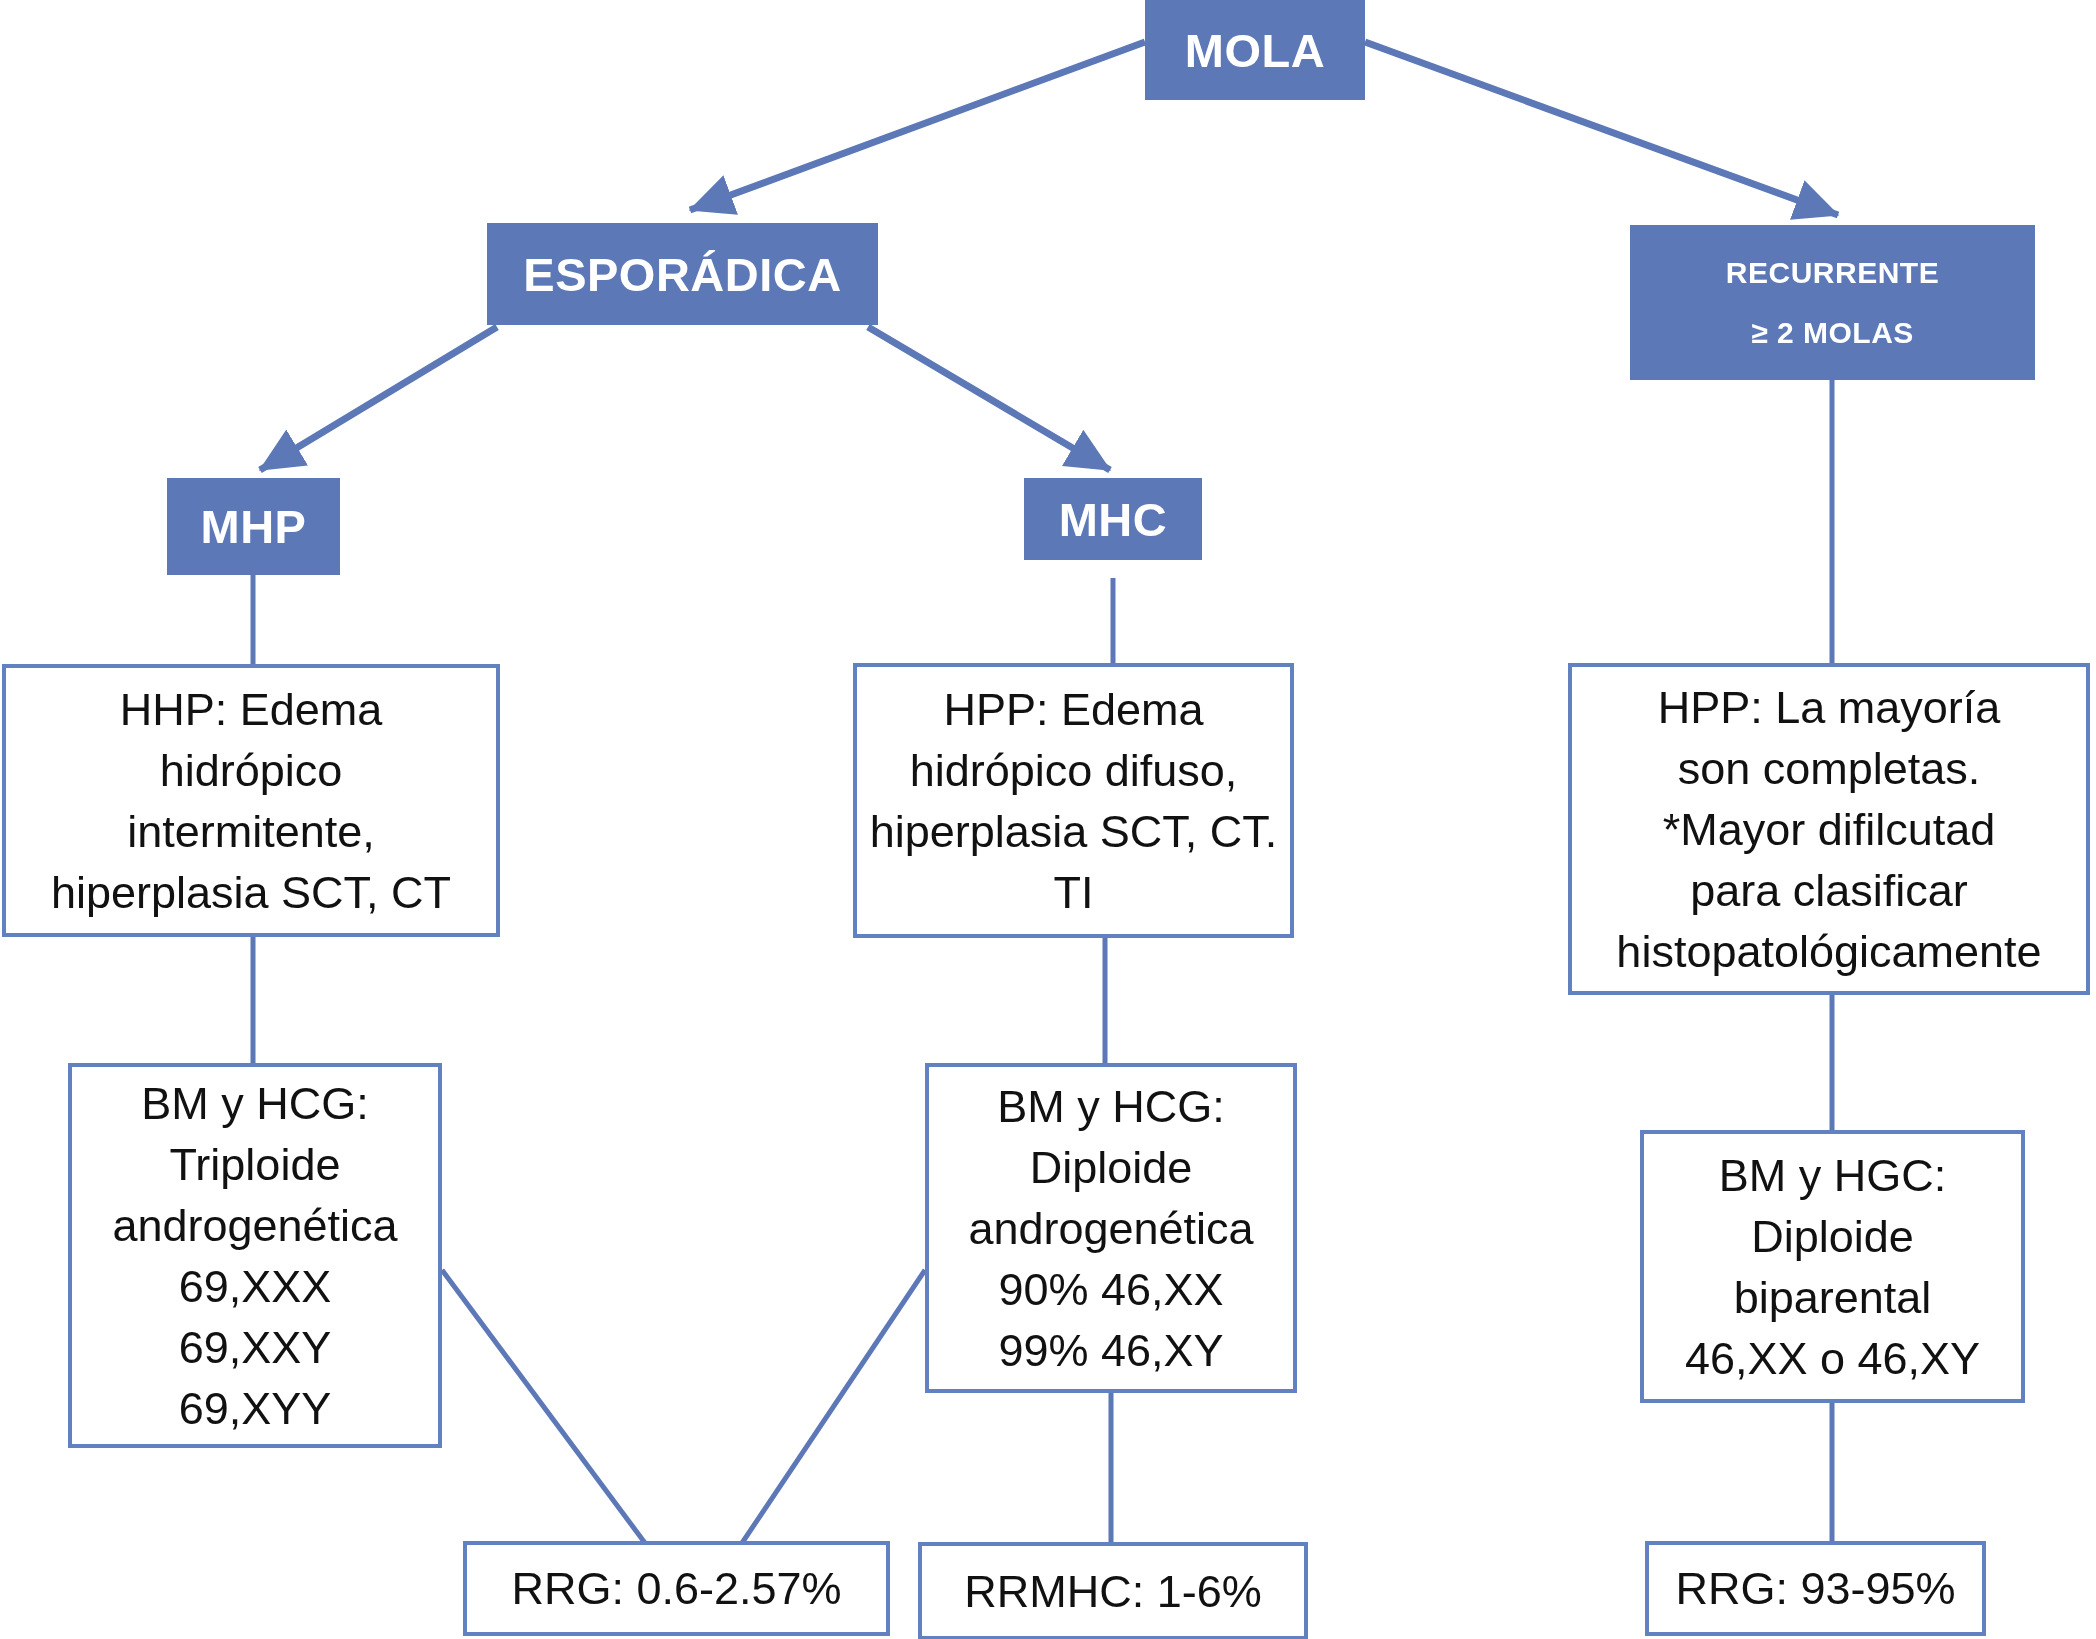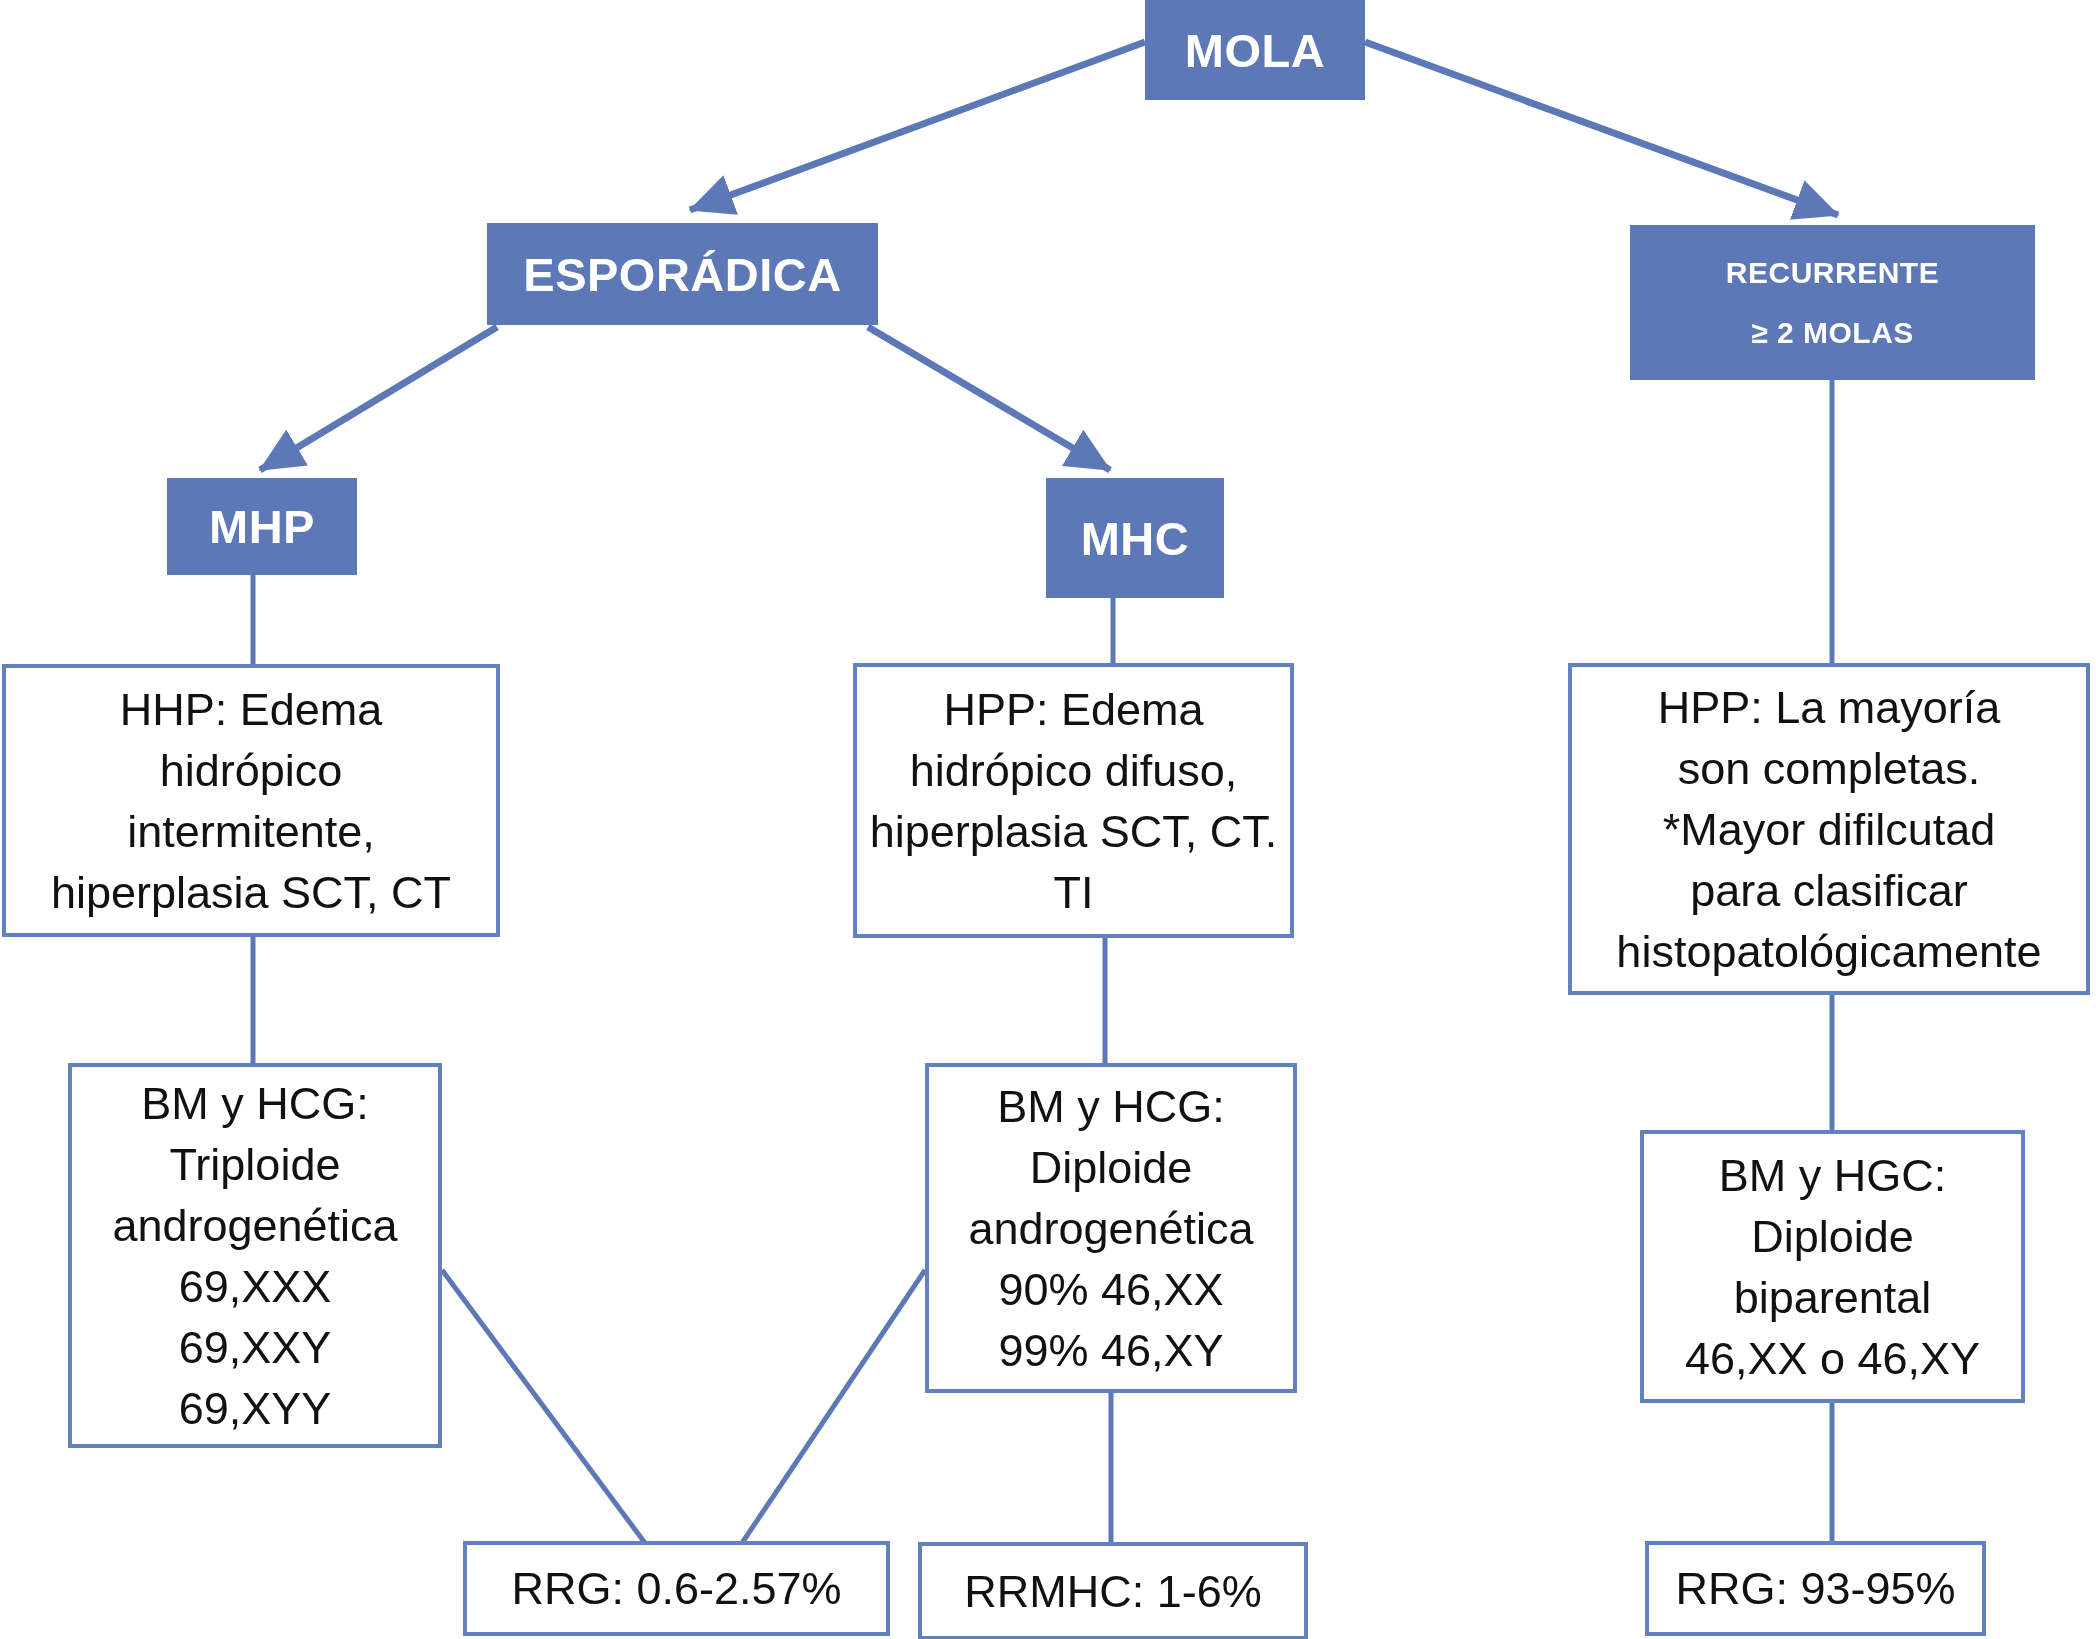--- a/index.html
+++ b/index.html
@@ -87,25 +87,25 @@
 
   <div class="node" style="left:1145px;top:0;width:220px;height:100px">
     <span>MOLA</span>
   </div>
 
   <div class="node" style="left:1630px;top:225px;width:405px;height:155px">
     <div class="ln">RECURRENTE</div>
     <div class="ln">≥ 2 MOLAS</div>
   </div>
 
-  <div class="node" style="left:167px;top:478px;width:190px;height:97px">
+  <div class="node" style="left:167px;top:478px;width:173px;height:97px">
     <span>MHP</span>
   </div>
 
-  <div class="node" style="left:1046px;top:478px;width:178px;height:120px">
+  <div class="node" style="left:1024px;top:478px;width:178px;height:82px">
     <span>MHC</span>
   </div>
 
   <div class="box" style="left:2px;top:664px;width:498px;height:273px">
     <div class="ln"><b>HHP:</b><span> Edema</span></div>
     <div class="ln">hidrópico</div>
     <div class="ln">intermitente,</div>
     <div class="ln">hiperplasia SCT, CT</div>
   </div>
 

